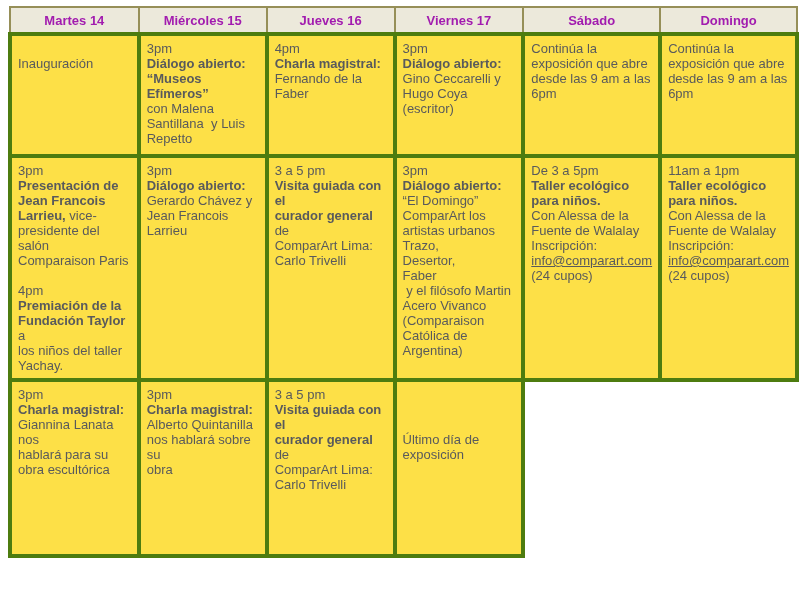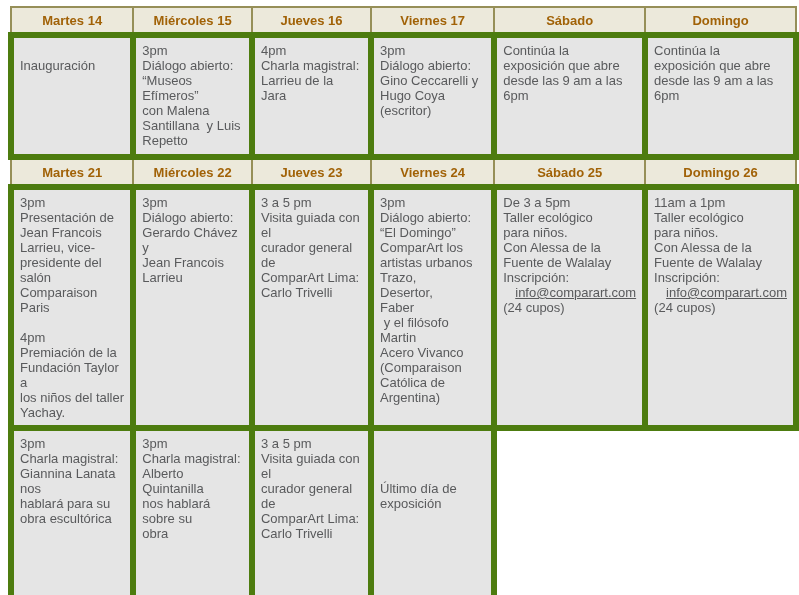--- a/index.html
+++ b/index.html
@@ -13,54 +13,53 @@
     padding: 6px 0 0 8px;
   }
   table.calendar {
     border-collapse: collapse;
     table-layout: fixed;
   }
   table.calendar col { width: 130px; }
   table.calendar th {
     border: 2px solid #968f58;
     background: #ece9db;
-    color: #a16207;
+    color: #a21caf;
     font-size: 13px;
     font-weight: bold;
     height: 22px;
     text-align: center;
     padding: 1px 2px;
     line-height: 15px;
   }
   table.calendar td {
-    border: 6px solid #4d7c0f;
-    background: #e5e5e5;
+    border: 4px solid #4d7c0f;
+    background: #fde047;
     color: #595a5c;
     font-size: 13px;
     line-height: 15px;
     vertical-align: top;
     text-align: left;
     padding: 5px 6px;
     overflow: hidden;
   }
   table.calendar .ghost {
     border: none;
     background: #ffffff;
   }
   td .line {
     white-space: pre-wrap;
     min-height: 15px;
     word-wrap: break-word;
   }
-  td .b { font-weight: normal; }
+  td .b { font-weight: bold; }
   a.email {
     color: inherit;
     text-decoration: underline;
     cursor: pointer;
-    margin-left: 12px;
   }
 </style>
 </head>
 <body>
 
 <div class="page">
   <table class="calendar">
     <colgroup>
       <col>
         <col>
@@ -87,48 +86,40 @@
             <div class="line"><span>3pm</span></div>
             <div class="line"><span class="b">Diálogo abierto:</span></div>
             <div class="line"><span class="b">“Museos Efímeros”</span></div>
             <div class="line"><span>con Malena</span></div>
             <div class="line"><span>Santillana  y Luis</span></div>
             <div class="line"><span>Repetto</span></div>
           </td>
           <td>
             <div class="line"><span>4pm</span></div>
             <div class="line"><span class="b">Charla magistral:</span></div>
-            <div class="line"><span>Larrieu de la Jara</span></div>
+            <div class="line"><span>Fernando de la Faber</span></div>
           </td>
           <td>
             <div class="line"><span>3pm</span></div>
             <div class="line"><span class="b">Diálogo abierto:</span></div>
             <div class="line"><span>Gino Ceccarelli y</span></div>
             <div class="line"><span>Hugo Coya (escritor)</span></div>
           </td>
           <td>
             <div class="line"><span>Continúa la</span></div>
             <div class="line"><span>exposición que abre</span></div>
             <div class="line"><span>desde las 9 am a las</span></div>
             <div class="line"><span>6pm</span></div>
           </td>
           <td>
             <div class="line"><span>Continúa la</span></div>
             <div class="line"><span>exposición que abre</span></div>
             <div class="line"><span>desde las 9 am a las</span></div>
             <div class="line"><span>6pm</span></div>
           </td>
-        </tr>
-        <tr>
-          <th>Martes 21</th>
-          <th>Miércoles 22</th>
-          <th>Jueves 23</th>
-          <th>Viernes 24</th>
-          <th>Sábado 25</th>
-          <th>Domingo 26</th>
         </tr>
         <tr style="height: 203px;">
           <td>
             <div class="line"><span>3pm</span></div>
             <div class="line"><span class="b">Presentación de</span></div>
             <div class="line"><span class="b">Jean Francois</span></div>
             <div class="line"><span class="b">Larrieu,</span><span> vice-</span></div>
             <div class="line"><span>presidente del salón</span></div>
             <div class="line"><span>Comparaison Paris</span></div>
             <div class="line"><span></span></div>

